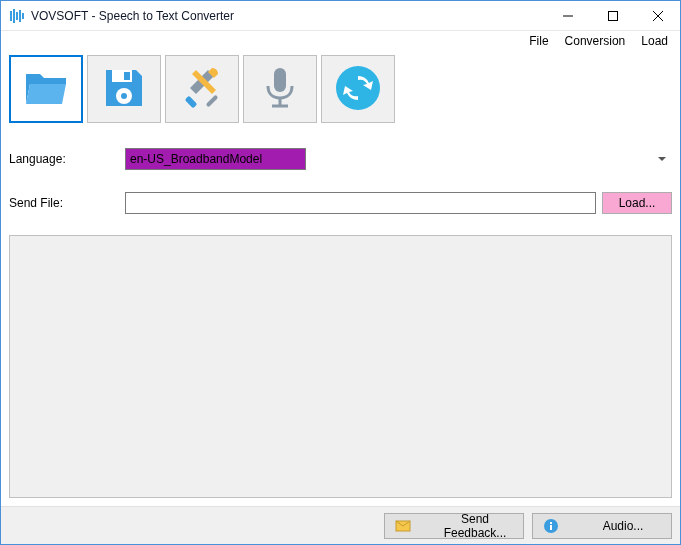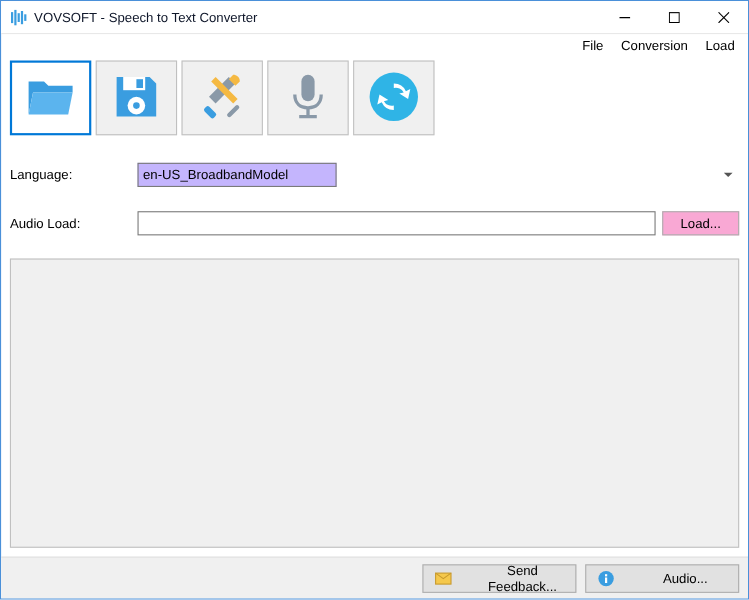--- a/index.html
+++ b/index.html
@@ -11,21 +11,21 @@
 .win-btn { width: 45px; height: 29px; display: flex; align-items: center; justify-content: center; font-family: "Segoe MDL2 Assets", sans-serif; font-size: 10px; cursor: pointer; }
 .menubar { height: 20px; display: flex; align-items: center; padding: 0 4px; justify-content: flex-end; }
 .menubar .menu-item { padding: 2px 8px; cursor: pointer; }
 .content { flex: 1; display: flex; flex-direction: column; padding: 4px 8px 8px 8px; gap: 20px; }
 .toolbar { display: flex; gap: 4px; margin-bottom: 4px; }
 .tool-btn { width: 74px; height: 68px; border: 1px solid #c0c0c0; background: #f0f0f0; display: flex; align-items: center; justify-content: center; cursor: pointer; }
 .tool-btn.selected { border: 2px solid #0078d7; background: #fff; }
 .tool-btn svg { width: 48px; height: 48px; }
 .form-row { display: flex; align-items: center; gap: 6px; height: 24px; }
 .form-row label { width: 110px; }
-.lang-select { flex: 1; height: 22px; border: 1px solid #7a7a7a; padding: 0 20px 0 4px; background: #c4b5fd; appearance: none; position: relative; }
+.lang-select { flex: 1; height: 22px; border: 1px solid #7a7a7a; padding: 0 20px 0 4px; background: #a21caf; appearance: none; position: relative; }
 .select-wrap { flex: 1; position: relative; }
 .select-wrap::after { content: ""; position: absolute; right: 6px; top: 9px; border: 4px solid transparent; border-top-color: #555; pointer-events: none; }
 .audio-input { flex: 1; height: 22px; border: 1px solid #7a7a7a; padding: 0 4px; background: #fff; }
 .load-btn { width: 70px; height: 22px; border: 1px solid #adadad; background: #f9a8d4; cursor: pointer; }
 .textarea-wrap { flex: 1; border: 1px solid #c0c0c0; background: #f0f0f0; position: relative; }
 .footer { height: 38px; display: flex; align-items: center; justify-content: flex-end; padding: 0 8px; gap: 8px; background: #f0f0f0; border-top: 1px solid #e0e0e0; }
 .footer-btn { width: 140px; height: 26px; border: 1px solid #adadad; background: #e1e1e1; cursor: pointer; display: flex; align-items: center; padding: 0 10px; gap: 26px; }
 .footer-btn .ico { width: 16px; height: 16px; display: flex; align-items: center; justify-content: center; }
 .footer-btn .lbl { flex: 1; text-align: center; }
 </style>
@@ -124,21 +124,21 @@
   </div>
 
   <div class="form-row">
     <label>Language:</label>
     <div class="select-wrap">
       <input class="lang-select" readonly="" value="en-US_BroadbandModel" style="">
     </div>
   </div>
 
   <div class="form-row">
-    <label>Audio Load:</label>
+    <label>Send File:</label>
     <input class="audio-input" value="" style="">
     <button class="load-btn">Load...</button>
   </div>
 
   <div class="textarea-wrap"></div>
 
 </div>
 
 <div class="footer">
   <button class="footer-btn">

